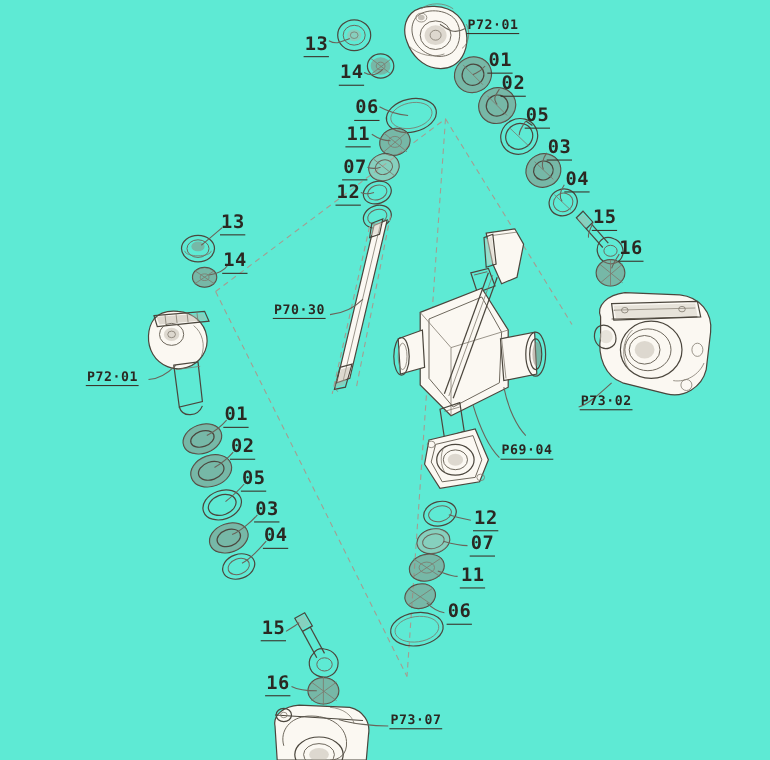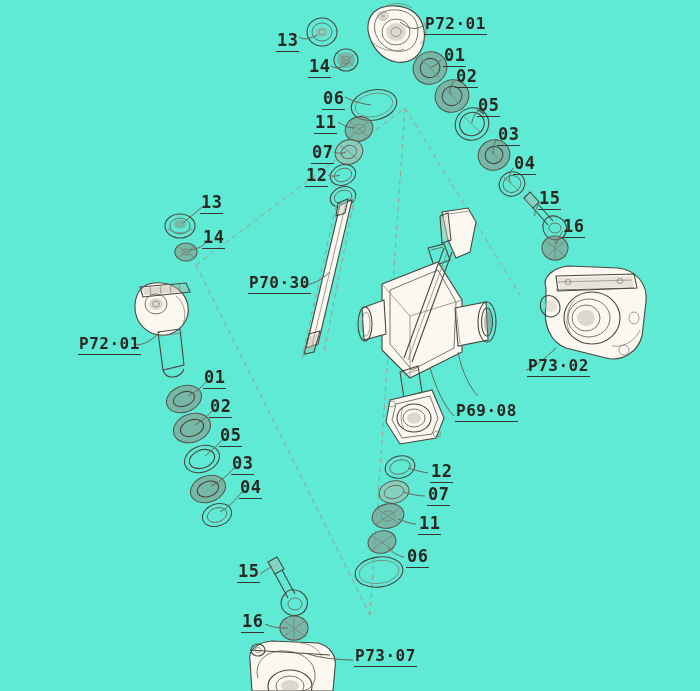--- a/index.html
+++ b/index.html
@@ -31,21 +31,21 @@
     white-space: nowrap;
     letter-spacing: 0.5px;
     border-bottom: 1.4px solid #3a352c;
     line-height: 1.05;
     padding: 0 1px 1px 1px;
   }
   .lbl-num {
     font-size: 17px;
   }
   .lbl-ref {
-    font-size: 16px;
+    font-size: 12px;
   }
   
   .ink   { fill: none; stroke: #4b463d; stroke-width: 1.1; }
   .ink-l { fill: none; stroke: #6c665b; stroke-width: 0.9; }
   .ink-t { fill: none; stroke: #7d776b; stroke-width: 0.7; }
   .lead  { fill: none; stroke: #6a645a; stroke-width: 1.0; }
   .dash  { fill: none; stroke: #a49d91; stroke-width: 1.0; stroke-dasharray: 5 4; }
   .shade { fill: #b8b1a4; opacity: 0.45; stroke: none; }
   .shade-d { fill: #8d8679; opacity: 0.5; stroke: none; }
   .shade-l { fill: #d3cdc1; opacity: 0.5; stroke: none; }
@@ -438,20 +438,20 @@
   <div class="lbl lbl-num" style="left:202px; top:229px;">14</div>
   <div class="lbl lbl-ref" style="left:78px;  top:336px;">P72·01</div>
   <div class="lbl lbl-num" style="left:203px; top:369px;">01</div>
   <div class="lbl lbl-num" style="left:209px; top:398px;">02</div>
   <div class="lbl lbl-num" style="left:219px; top:427px;">05</div>
   <div class="lbl lbl-num" style="left:231px; top:455px;">03</div>
   <div class="lbl lbl-num" style="left:239px; top:479px;">04</div>
   <div class="lbl lbl-num" style="left:237px; top:563px;">15</div>
   <div class="lbl lbl-num" style="left:241px; top:613px;">16</div>
   <div class="lbl lbl-ref" style="left:354px; top:648px;">P73·07</div>
-  <div class="lbl lbl-ref" style="left:455px; top:403px;">P69·08</div>
+  <div class="lbl lbl-ref" style="left:455px; top:403px;">P69·04</div>
   <div class="lbl lbl-ref" style="left:527px; top:358px;">P73·02</div>
   <div class="lbl lbl-num" style="left:430px; top:463px;">12</div>
   <div class="lbl lbl-num" style="left:427px; top:486px;">07</div>
   <div class="lbl lbl-num" style="left:418px; top:515px;">11</div>
   <div class="lbl lbl-num" style="left:406px; top:548px;">06</div>
 
 </div>
 
 </body></html>

